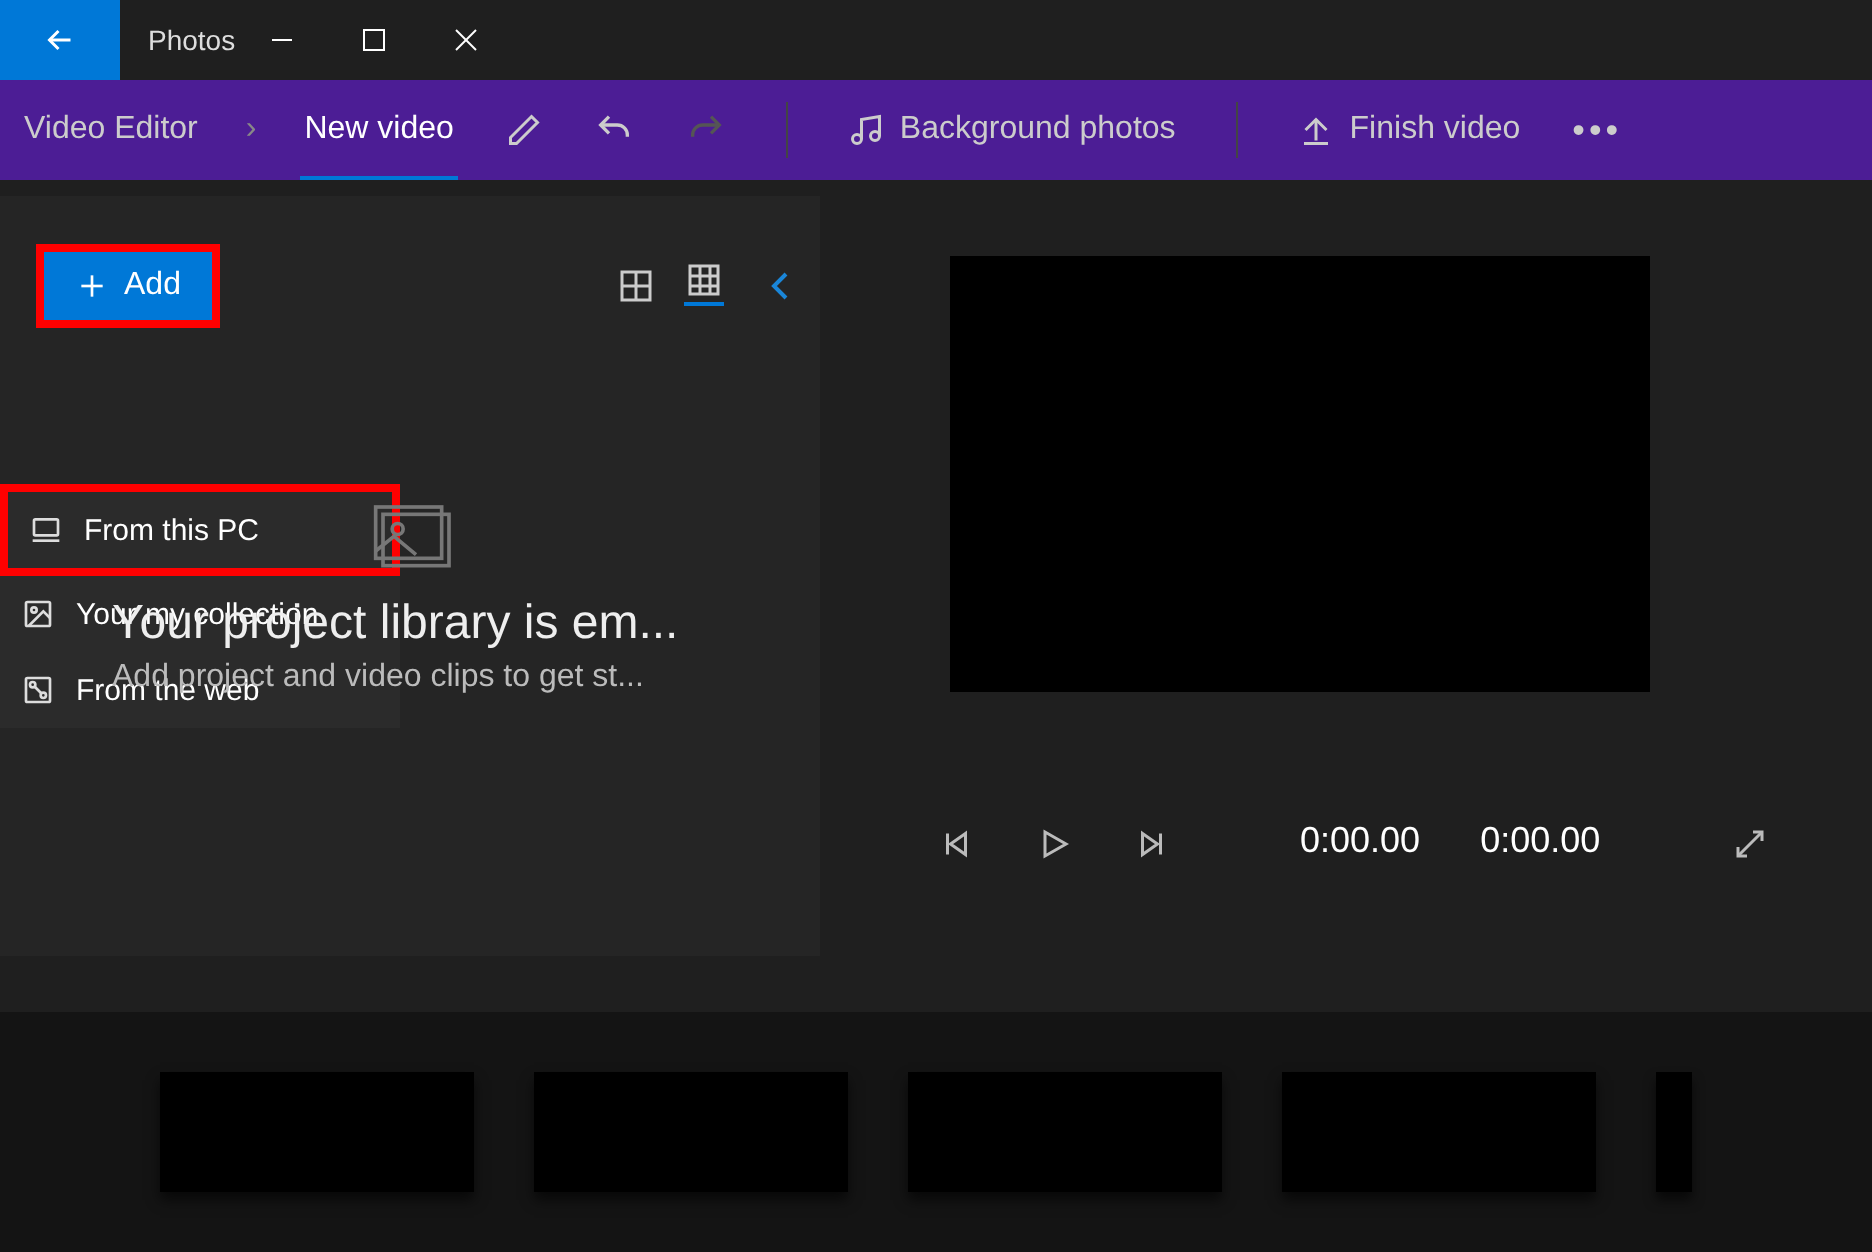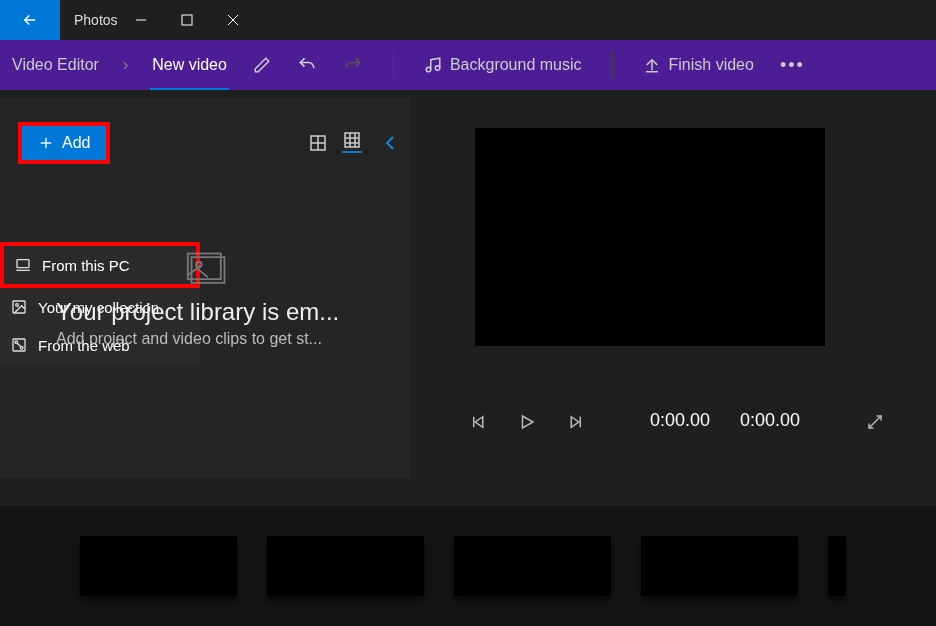--- a/index.html
+++ b/index.html
@@ -113,21 +113,21 @@
         <path d="M20 9H10a6 6 0 00-6 6v1"></path>
       </svg>
   </div>
   <div class="tb-sep"></div>
   <div class="tb-item">
     <svg width="18" height="18" viewBox="0 0 24 24" fill="none" stroke="#ccc" stroke-width="2">
         <path d="M9 18V5l12-2v13"></path>
         <circle cx="6" cy="18" r="3"></circle>
         <circle cx="18" cy="16" r="3"></circle>
       </svg>
-    <span>Background music</span>
+    <span>Background photos</span>
   </div>
   <div class="tb-sep"></div>
   <div class="tb-item">
     <svg width="18" height="18" viewBox="0 0 24 24" fill="none" stroke="#ccc" stroke-width="2">
         <path d="M5 12l7-7 7 7"></path>
         <path d="M12 5v14"></path>
         <path d="M4 21h16"></path>
       </svg>
     <span>Finish video</span>
   </div>

